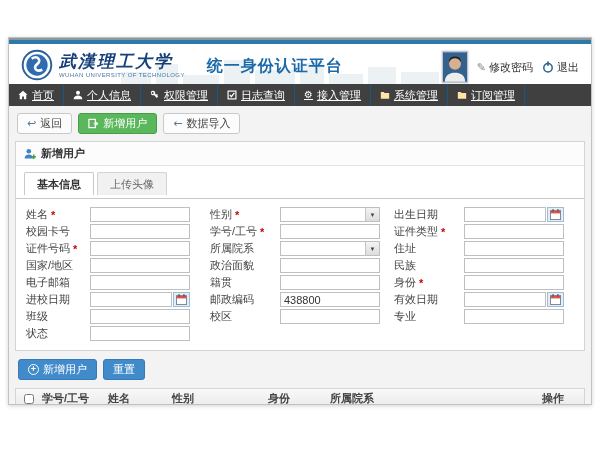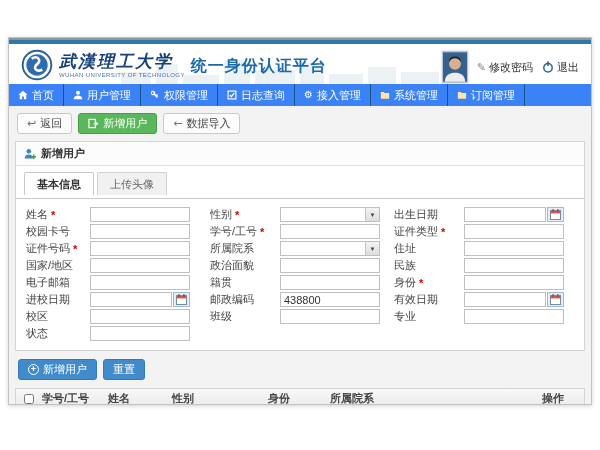--- a/index.html
+++ b/index.html
@@ -15,29 +15,29 @@
   
   .hdr { height:40px; flex:none; position:relative; background:#fff; }
   .sky { position:absolute; bottom:0; left:112px; width:340px; height:32px;
          display:flex; align-items:flex-end; gap:5px; opacity:.55; }
   .sky div { background:#dde6ec; }
   .hdr-left { position:absolute; left:12px; top:5px; display:flex; align-items:center; gap:6px; }
   .logo-txt { display:flex; flex-direction:column; line-height:1; }
   .logo-cn { font-family:"DejaVu Serif","Liberation Serif",serif; font-style:italic; font-weight:bold;
              font-size:17px; color:#16407a; letter-spacing:2px; }
   .logo-en { font-size:6px; color:#4a77a8; letter-spacing:.4px; margin-top:2px; }
-  .platform { font-size:16px; font-weight:bold; color:#1b69a8; padding-top:3px; letter-spacing:1px; }
+  .platform { font-size:16px; font-weight:bold; color:#1b69a8; margin-left:16px; padding-top:3px; letter-spacing:1px; }
   .hdr-right { position:absolute; right:12px; top:7px; display:flex; align-items:center; gap:9px;
                font-size:11px; color:#333; }
   .avatar { width:26px; height:32px; border:1px solid #b9c6d2; box-shadow:0 0 2px rgba(0,0,0,.25); }
   .hdr-link { display:flex; align-items:center; gap:3px; cursor:pointer; }
   .pencil { color:#8a8a8a; font-size:11px; font-family:"DejaVu Sans",sans-serif; }
 
   
-  .nav { height:22px; flex:none; background:#3b82f6; display:flex; font-size:11px; color:#fff; }
+  .nav { height:22px; flex:none; background:#404040; display:flex; font-size:11px; color:#fff;text-decoration:underline; }
   .nav-item { display:flex; align-items:center; gap:4px; padding:0 9px;
               border-right:1px solid #155789; cursor:pointer; white-space:nowrap; }
   .nav-item.active { background:#fff; color:#173d5e; font-weight:bold; }
   .nav-ico { width:10px; height:10px; fill:currentColor; flex:none; }
   .nav-ico.folder { fill:#ffe4a6; }
   .gear-glyph { font-family:"DejaVu Sans",sans-serif; font-size:10px; line-height:1; }
 
   
   .content { flex:1; background:#f3f3f3; padding:5px 6px; overflow:hidden; }
   .toolbar { display:flex; gap:6px; margin:2px 0 7px 2px; }
@@ -141,21 +141,21 @@
       <svg class="nav-ico" viewBox="0 0 12 12">
           <path d="M6 0.8 11.4 5.6 9.9 5.6 9.9 11.2 7.1 11.2 7.1 7.7 4.9 7.7 4.9 11.2 2.1 11.2 2.1 5.6 0.6 5.6Z"></path>
         </svg>
       <span>首页</span>
     </div>
     <div class="nav-item">
       <svg class="nav-ico" viewBox="0 0 12 12">
           <circle cx="6" cy="3.2" r="2.4"></circle>
           <path d="M0.8 11.2c0-3 2.4-4.5 5.2-4.5s5.2 1.5 5.2 4.5z"></path>
         </svg>
-      <span>用户管理</span>
+      <span>个人信息</span>
     </div>
     <div class="nav-item">
       <svg class="nav-ico" viewBox="0 0 12 12">
           <path d="M3.6 0.9a2.7 2.7 0 1 0 1.2 5.2l3.4 3.4 1.5-1.5-1-1 0.9-0.9-1.3-1.3-0.9 0.9-1.2-1.2A2.7 2.7 0 0 0 3.6 0.9zM3.2 2.3a1.2 1.2 0 1 1 0 2.4 1.2 1.2 0 0 1 0-2.4z"></path>
         </svg>
       <span>权限管理</span>
     </div>
     <div class="nav-item">
       <svg class="nav-ico" viewBox="0 0 12 12">
           <rect x="1.3" y="1.3" width="9.4" height="9.4" fill="none" stroke="currentColor" stroke-width="1.4"></rect>
@@ -367,28 +367,28 @@
                   <rect x="0.5" y="1.8" width="11" height="3" fill="#d9534f"></rect>
                   <rect x="2.6" y="0.2" width="1.5" height="2.6" fill="#555"></rect>
                   <rect x="7.9" y="0.2" width="1.5" height="2.6" fill="#555"></rect>
                 </svg>
               </button>
             </span>
         </div>
 
         <div class="fld">
           <span class="flabel">
+              <span>班级</span>
+            </span>
+          <input class="inp" style="">
+        </div>
+
+        <div class="fld">
+          <span class="flabel">
               <span>校区</span>
-            </span>
-          <input class="inp" style="">
-        </div>
-
-        <div class="fld">
-          <span class="flabel">
-              <span>班级</span>
             </span>
           <input class="inp" style="">
         </div>
         <div class="fld">
           <span class="flabel">
               <span>专业</span>
             </span>
           <input class="inp" style="">
         </div>
         <div class="fld">

